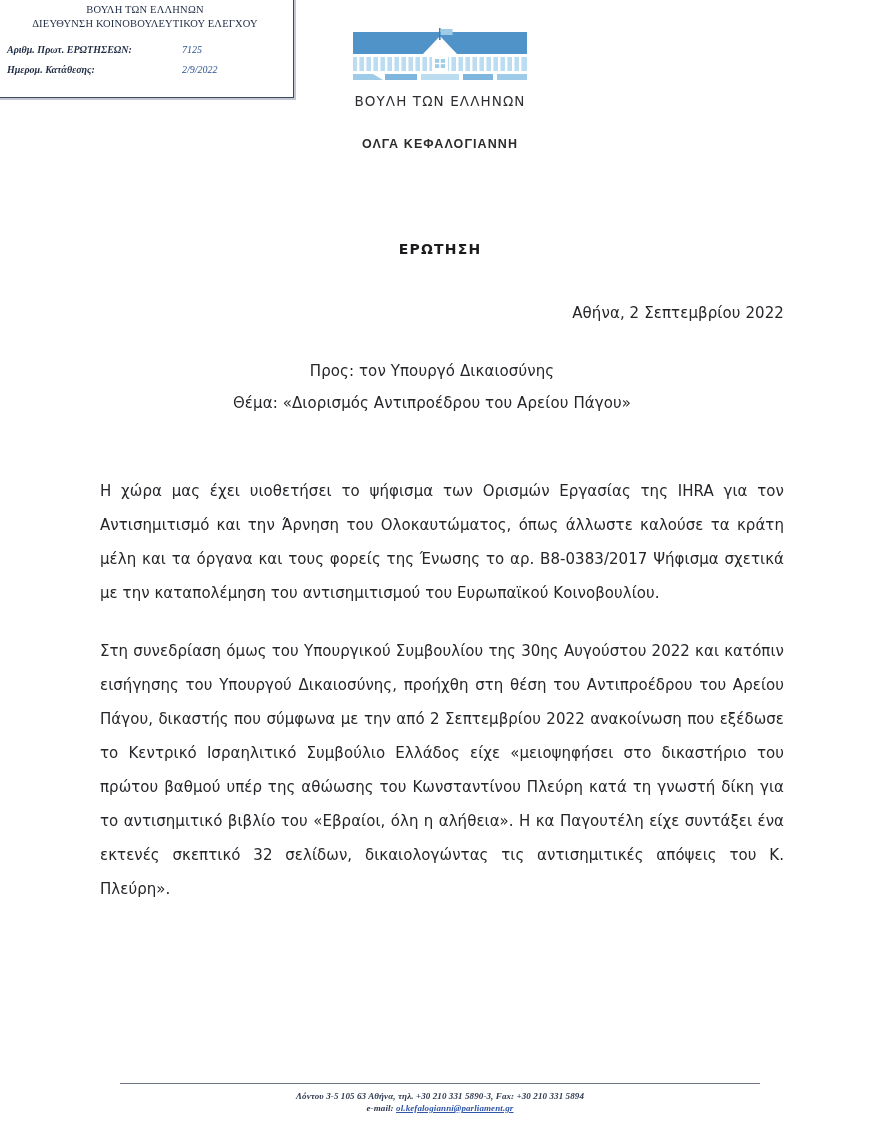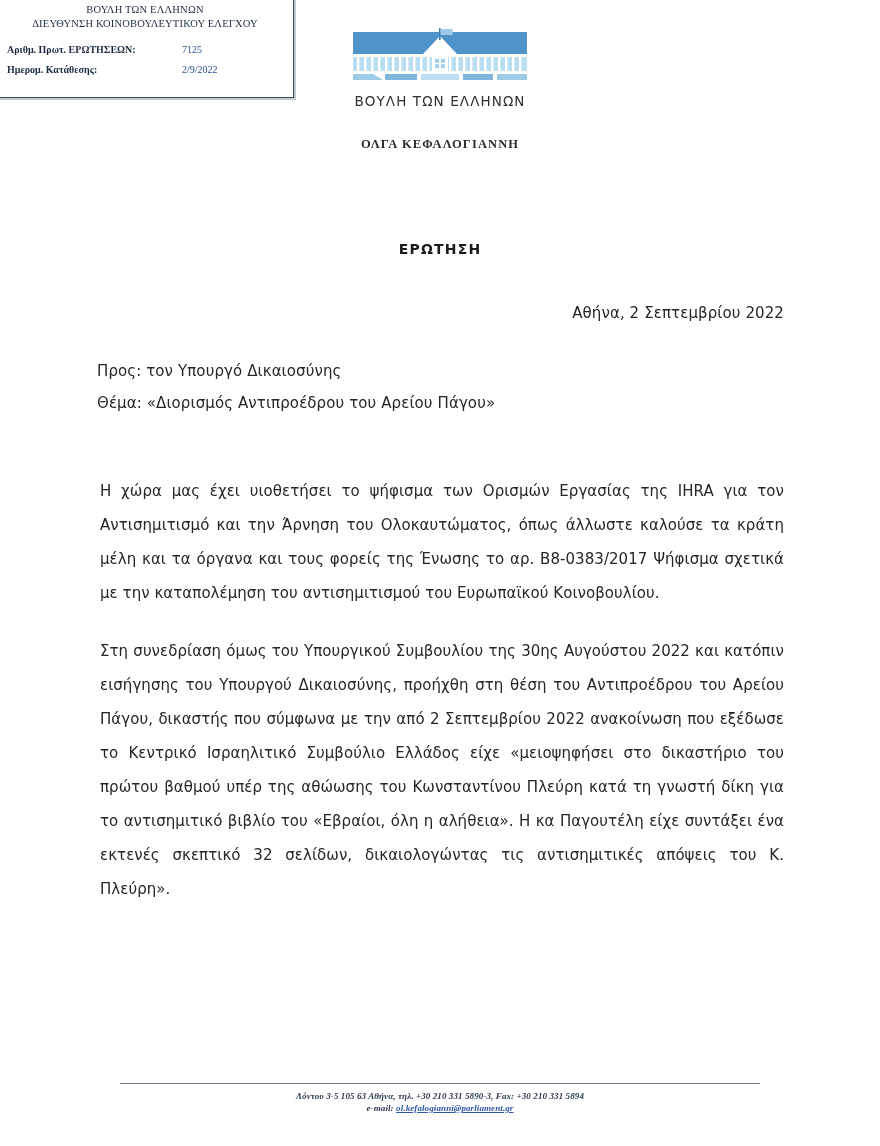--- a/index.html
+++ b/index.html
@@ -43,20 +43,21 @@
   .stamp-rows {
     margin-top: 13px;
   }
   .stamp-row {
     display: flex;
     align-items: center;
     font-family: "Liberation Serif", serif;
     font-size: 10px;
     color: #1d2a44;
     margin-bottom: 9px;
+    font-style: italic;
   }
   .stamp-row .lbl {
     font-weight: bold;
     width: 175px;
     flex: 0 0 175px;
     white-space: nowrap;
   }
   .stamp-row .val {
     color: #28508f;
     white-space: nowrap;
@@ -82,21 +83,21 @@
     letter-spacing: 1.1px;
     color: #2f2f33;
     white-space: nowrap;
   }
 
   .person {
     margin-top: 28px;
     text-align: center;
   }
   .person-name {
-    font-family: Liberation Serif, serif;
+    font-family: Liberation Sans, sans-serif;
     font-size: 12.5px;
     font-weight: bold;
     letter-spacing: 1.1px;
     color: #2b2b2e;
   }
   .person-role {
     margin-top: 3px;
     font-family: "DejaVu Sans", sans-serif;
     font-size: 11.5px;
     letter-spacing: 0.9px;
@@ -119,23 +120,24 @@
     position: absolute;
     right: 96px;
     top: 304px;
     font-size: 15px;
     color: #26262a;
     letter-spacing: 0.1px;
   }
 
   .recipients {
     position: absolute;
-    left: 97px;
+    left: 90px;
     top: 362px;
     width: 684px;
+    text-align: center;
   }
   .recipients .line {
     font-size: 15px;
     color: #26262a;
     margin-bottom: 14px;
     letter-spacing: 0.1px;
   }
 
   .body-text {
     position: absolute;

